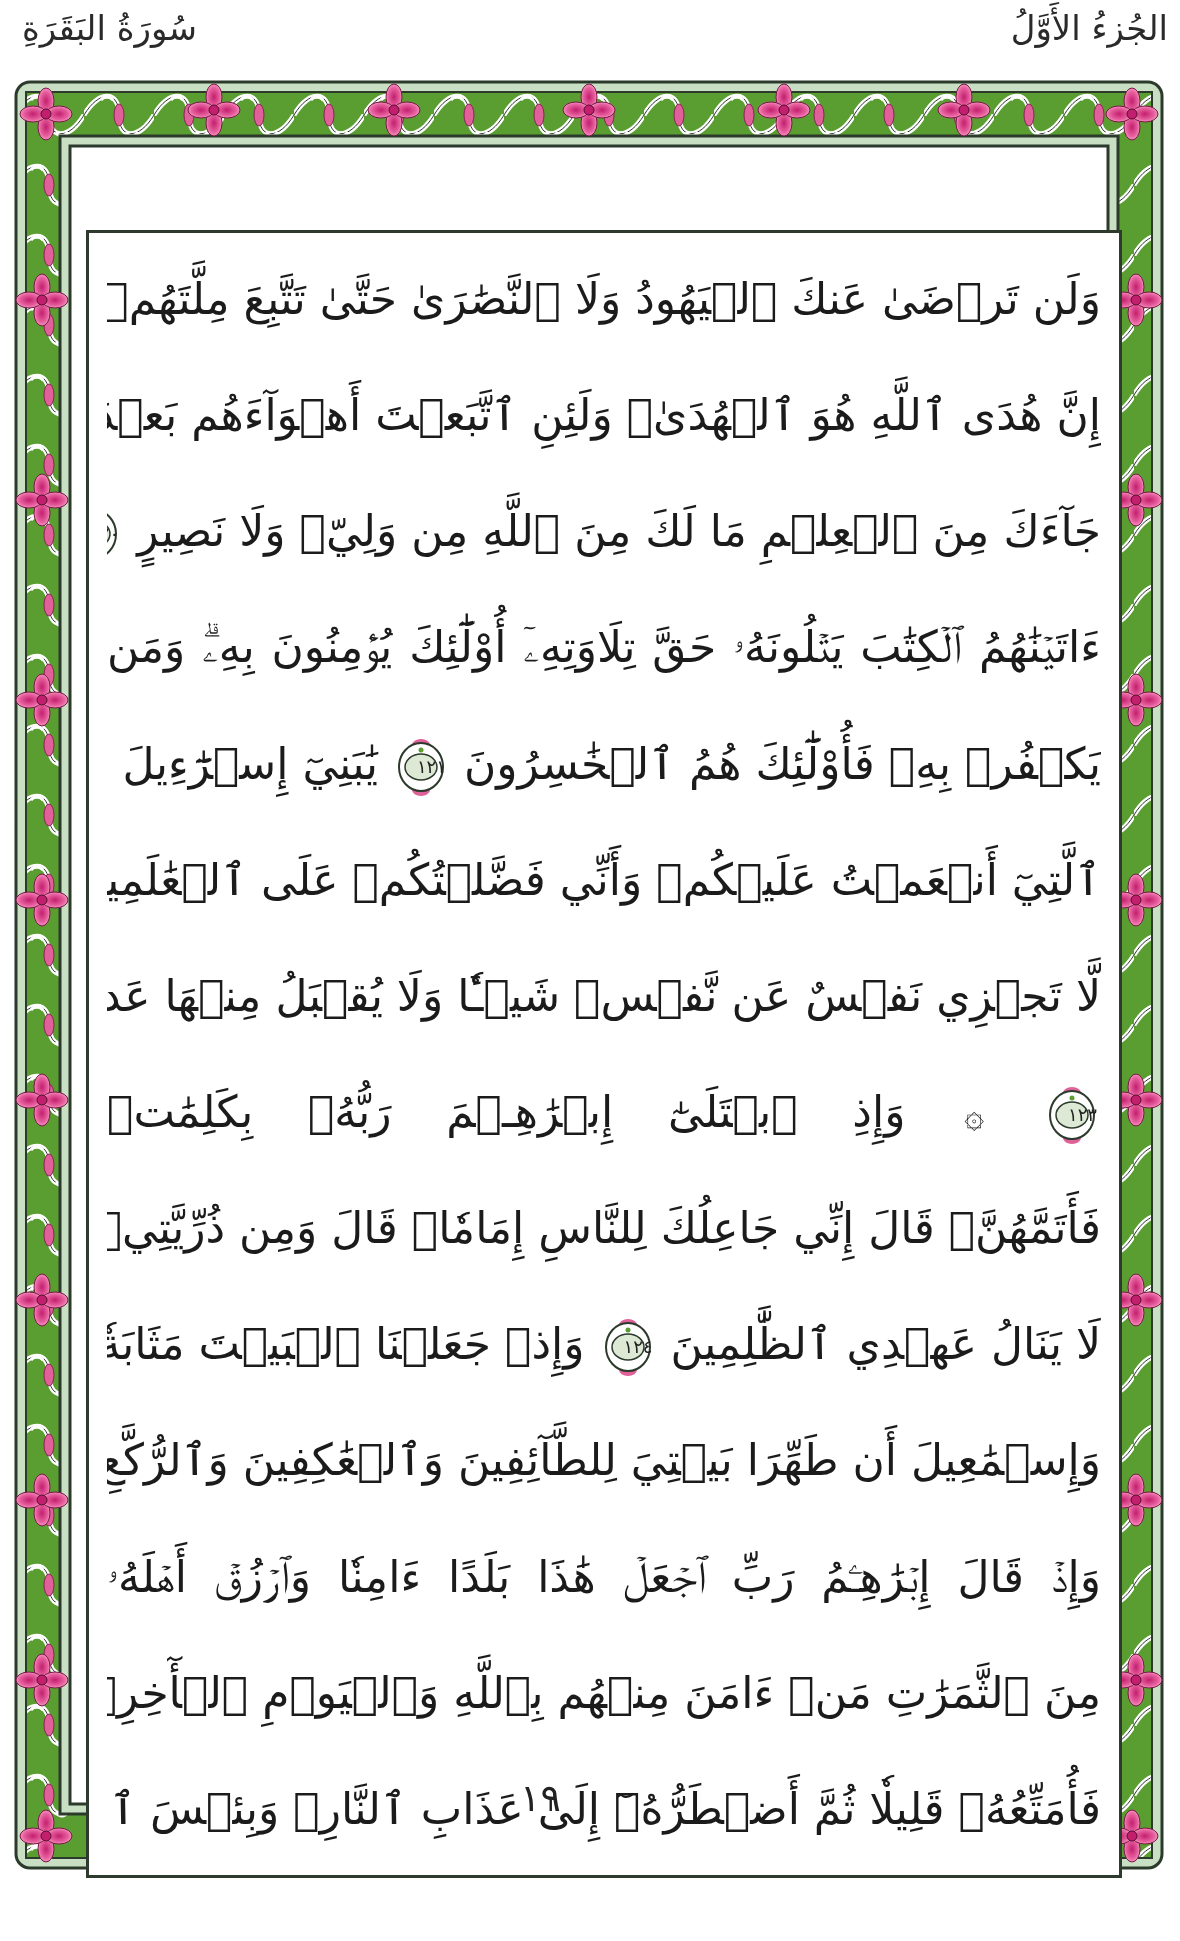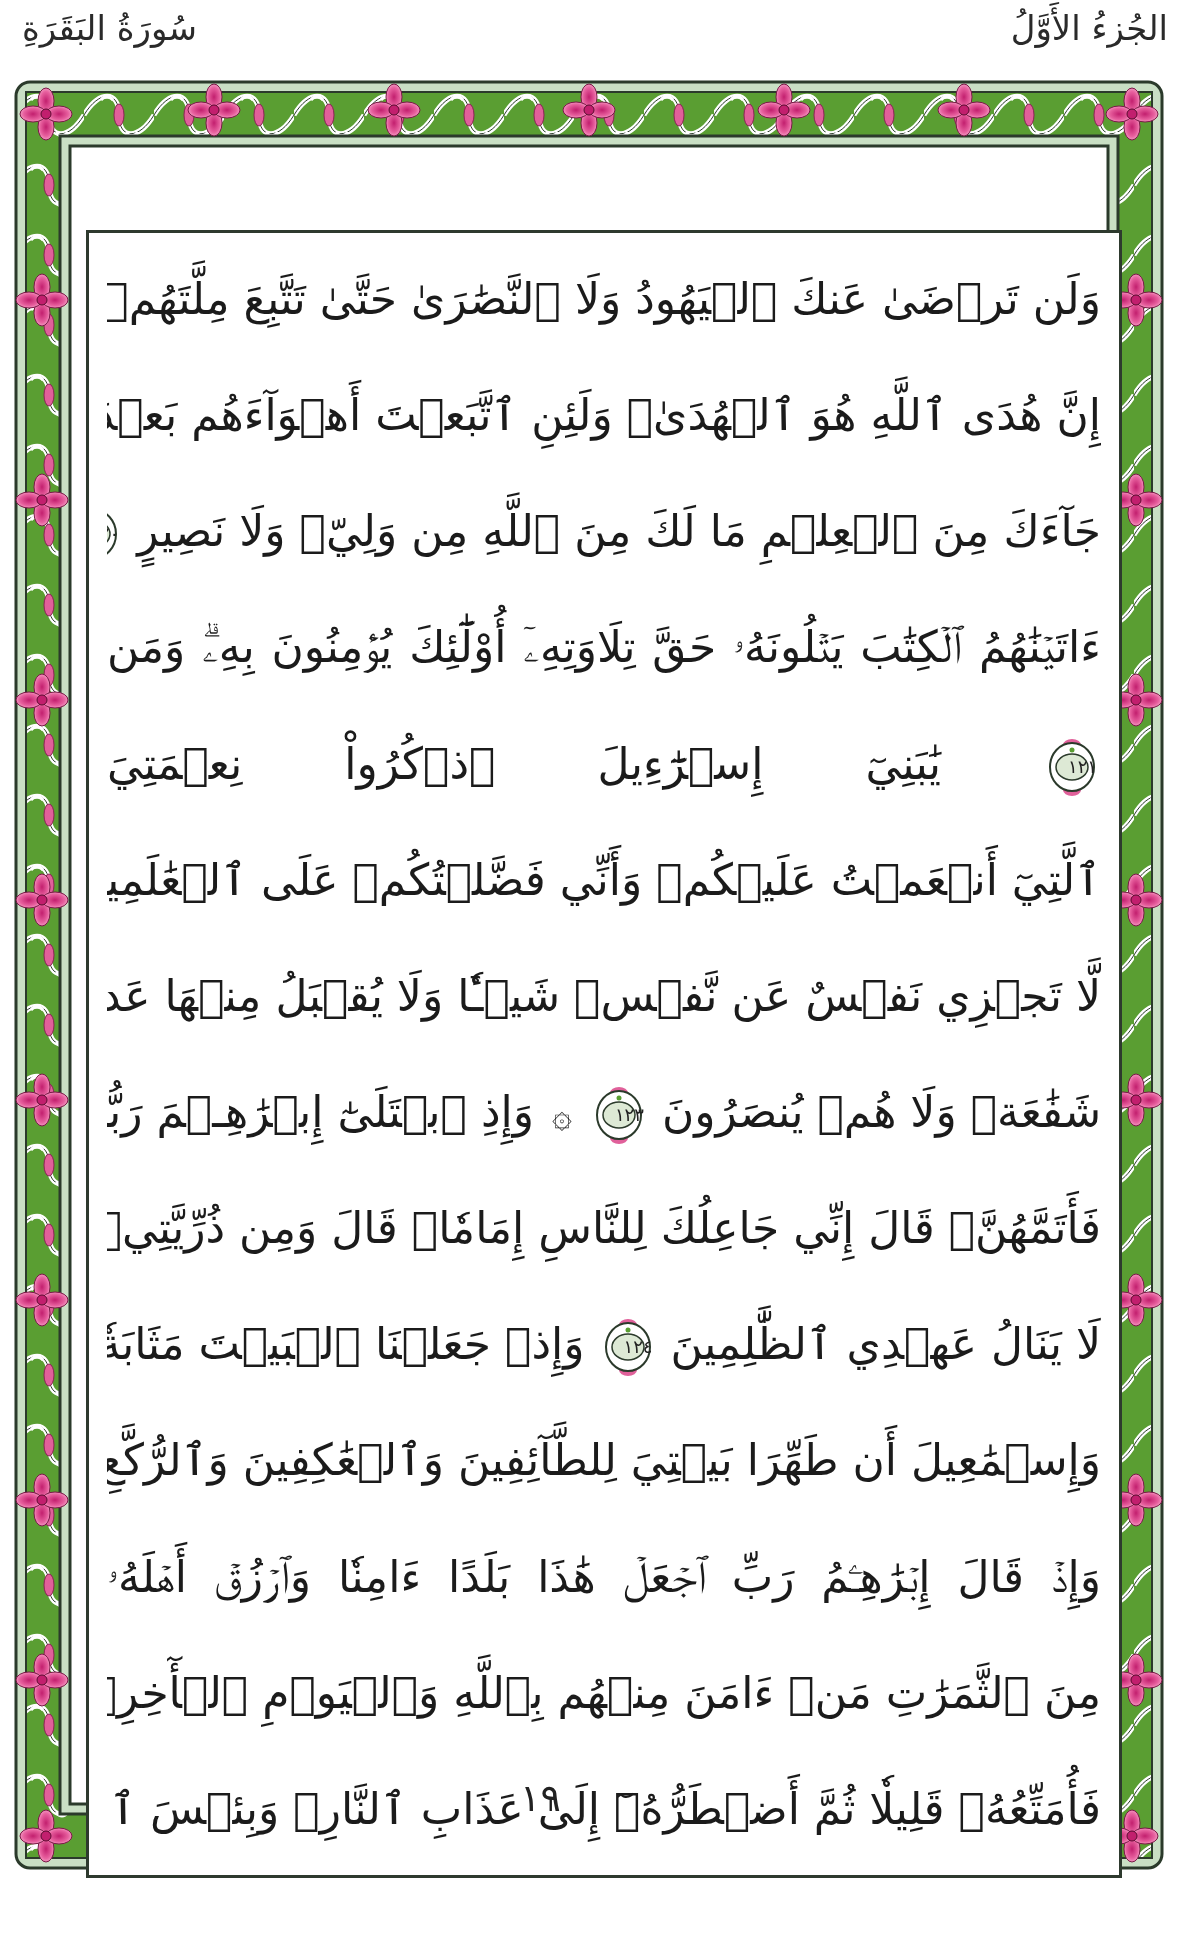--- a/index.html
+++ b/index.html
@@ -121,20 +121,21 @@
               <circle cx="25" cy="13" r="2.5" fill="#5a9e32"></circle>
             </svg>
           <span class="ayah-num">١٢٠</span>
         </span>
         
       </div>
 
       <div class="line"><span>ءَاتَيۡنَٰهُمُ ٱلۡكِتَٰبَ يَتۡلُونَهُۥ حَقَّ تِلَاوَتِهِۦٓ أُوْلَٰٓئِكَ يُؤۡمِنُونَ بِهِۦۗ وَمَن</span></div>
 
       <div class="line">
+        <span>يَكۡفُرۡ بِهِۦ فَأُوْلَٰٓئِكَ هُمُ ٱلۡخَٰسِرُونَ</span>
         <span class="ayah-marker">
           <svg width="50" height="60" viewBox="0 0 50 60">
               <ellipse cx="25" cy="8" rx="9" ry="6" fill="#e0609a"></ellipse>
               <ellipse cx="25" cy="53" rx="9" ry="6" fill="#e0609a"></ellipse>
               <ellipse cx="25" cy="30" rx="22" ry="24" fill="#ffffff" stroke="#2b3a2b" stroke-width="2"></ellipse>
               <ellipse cx="25" cy="30" rx="16" ry="13" fill="#dde9d5" stroke="#2b3a2b" stroke-width="1.5"></ellipse>
               <circle cx="25" cy="13" r="2.5" fill="#5a9e32"></circle>
             </svg>
           <span class="ayah-num">١٢١</span>
         </span>
@@ -143,21 +144,20 @@
 
       <div class="line">
         <span>ٱلَّتِيٓ أَنۡعَمۡتُ عَلَيۡكُمۡ وَأَنِّي فَضَّلۡتُكُمۡ عَلَى ٱلۡعَٰلَمِينَ</span>
         
         
       </div>
 
       <div class="line"><span>لَّا تَجۡزِي نَفۡسٌ عَن نَّفۡسٖ شَيۡـٔٗا وَلَا يُقۡبَلُ مِنۡهَا عَدۡلٞ وَلَا تَنفَعُهَا</span></div>
 
       <div class="line">
-        <span>شَفَٰعَةٞ وَلَا هُمۡ يُنصَرُونَ</span>
         <span class="ayah-marker">
           <svg width="50" height="60" viewBox="0 0 50 60">
               <ellipse cx="25" cy="8" rx="9" ry="6" fill="#e0609a"></ellipse>
               <ellipse cx="25" cy="53" rx="9" ry="6" fill="#e0609a"></ellipse>
               <ellipse cx="25" cy="30" rx="22" ry="24" fill="#ffffff" stroke="#2b3a2b" stroke-width="2"></ellipse>
               <ellipse cx="25" cy="30" rx="16" ry="13" fill="#dde9d5" stroke="#2b3a2b" stroke-width="1.5"></ellipse>
               <circle cx="25" cy="13" r="2.5" fill="#5a9e32"></circle>
             </svg>
           <span class="ayah-num">١٢٣</span>
         </span>

